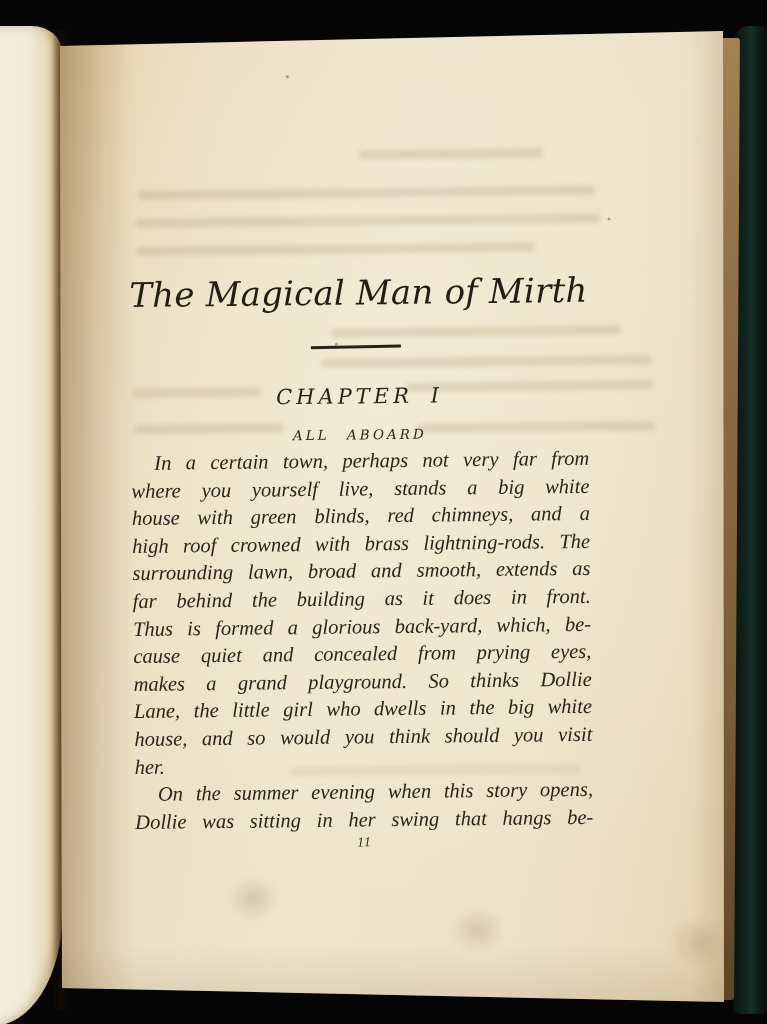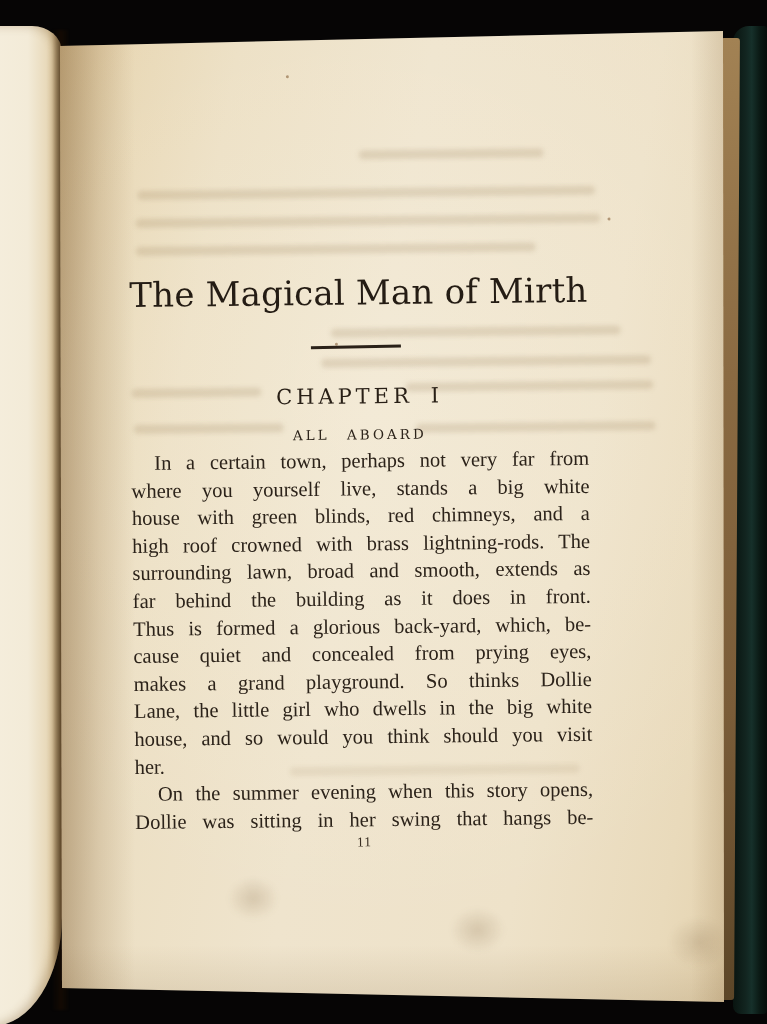--- a/index.html
+++ b/index.html
@@ -31,20 +31,21 @@
     position:absolute;left:52px;top:30px;width:16px;height:980px;
     background:linear-gradient(90deg,rgba(0,0,0,0) 0%,rgba(30,15,2,.55) 55%,rgba(30,15,2,.15) 100%);
     filter:blur(1px);
   }
   .main-page{
     position:absolute;left:55px;top:30px;width:676px;height:975px;
     clip-path:polygon(5px 16px,668px 1px,669px 972px,7px 958px);
     background:
       radial-gradient(120% 90% at 48% 38%,rgba(255,252,242,.25) 0%,rgba(255,252,242,0) 60%),
       linear-gradient(100deg,#dfc99e 0%,#e8d7b4 9%,#ecdfc3 22%,#efe4cd 45%,#eee2c9 72%,#e9dabb 90%,#e4d2ae 100%);
+    font-style: italic;
   }
   .main-page .shade-left{
     position:absolute;left:0;top:0;width:80px;height:100%;
     background:linear-gradient(90deg,rgba(100,62,18,.38) 0%,rgba(120,82,34,.16) 55%,rgba(120,82,34,0) 100%);
   }
   .main-page .shade-bottom{
     position:absolute;left:0;bottom:0;width:100%;height:60px;
     background:linear-gradient(180deg,rgba(120,90,45,0) 0%,rgba(110,80,38,.14) 100%);
   }
   .main-page .shade-right{

